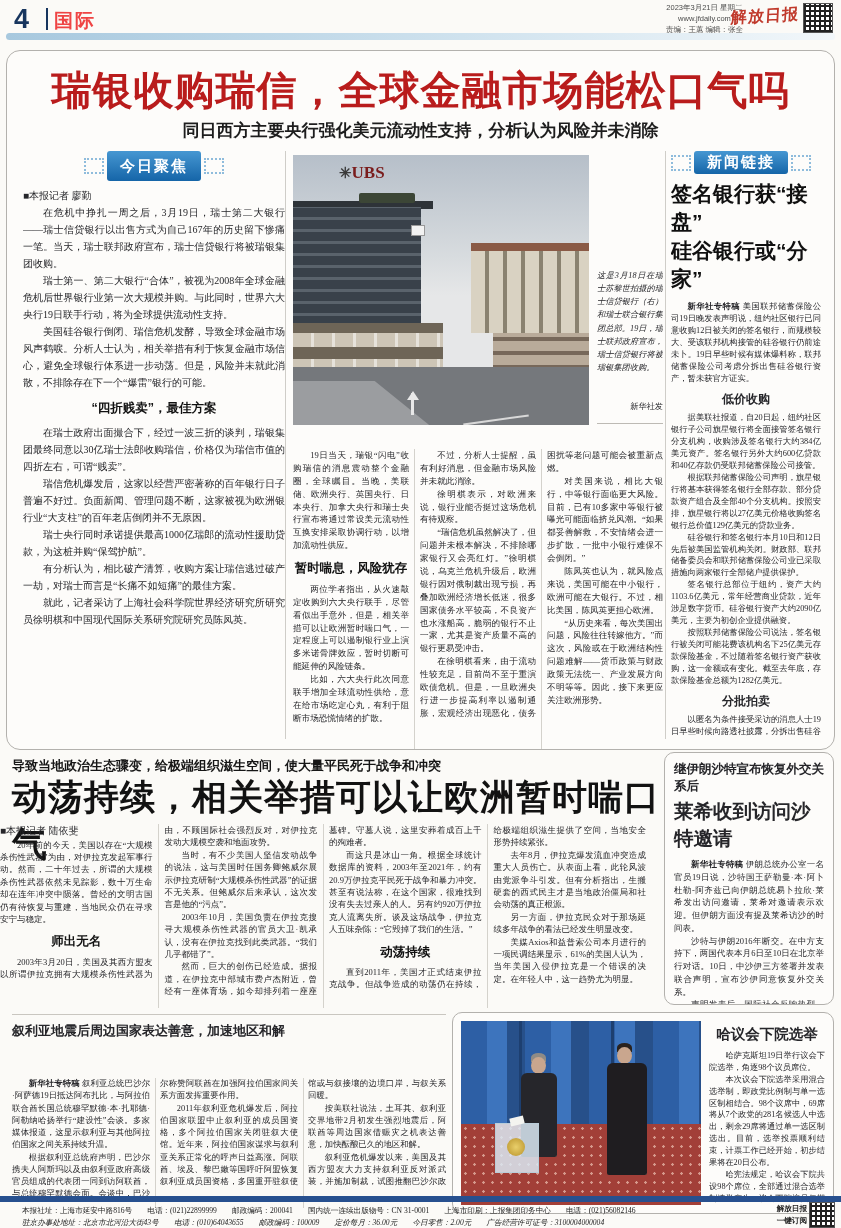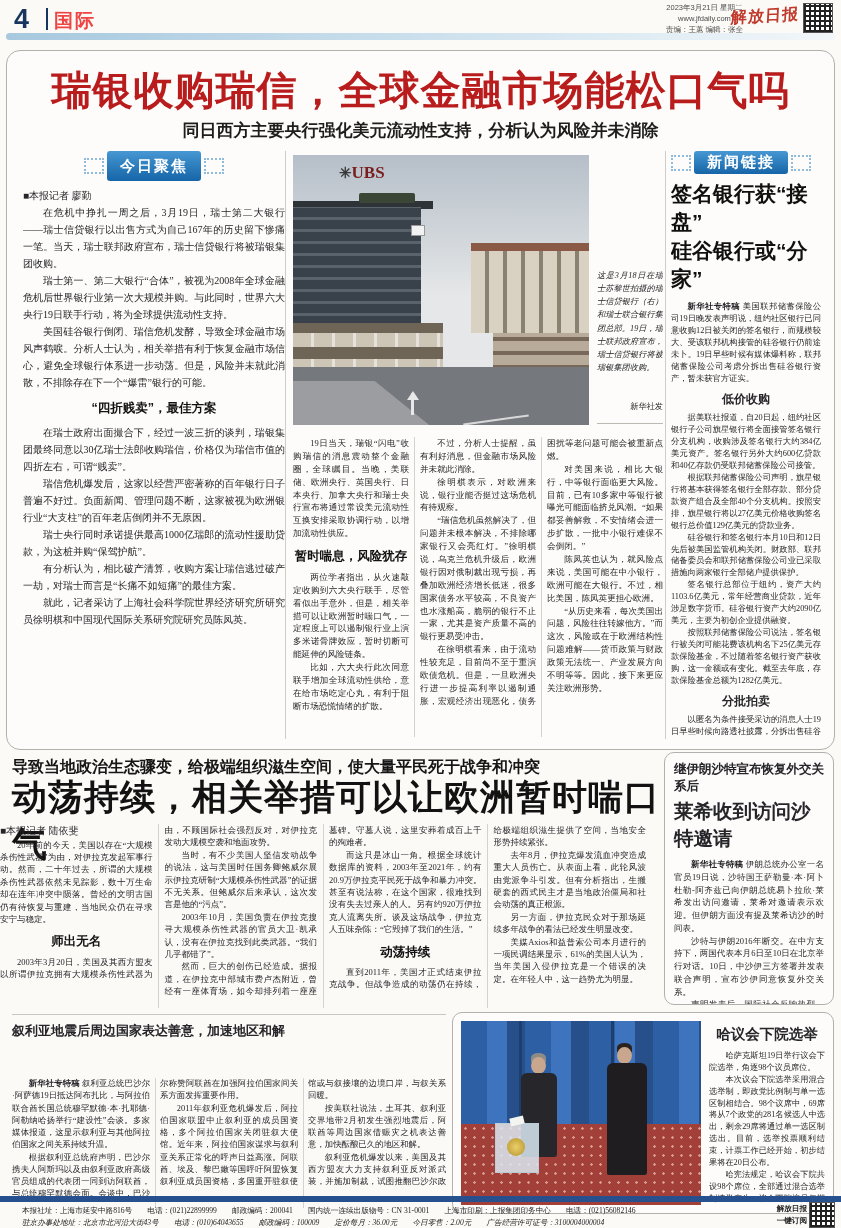--- a/index.html
+++ b/index.html
@@ -69,33 +69,33 @@
   .p1-arrow:before{content:"";position:absolute;left:-4px;top:-8px;border:6px solid transparent;
                    border-bottom:9px solid #e8e8e8;}
   .p1-lane{position:absolute;left:170px;bottom:4px;width:66px;height:2px;background:#d8d8d8;transform:rotate(-8deg);}
   .p1-flag{position:absolute;left:118px;top:70px;width:12px;height:9px;background:#f2f2f2;border:1px solid #999;}
   
   .caption{position:absolute;left:590px;top:218px;width:66px;height:132px;overflow:hidden;
            font-size:8.2px;line-height:1.6;font-style:italic;text-align:justify;}
   .cap-credit{position:absolute;left:590px;top:350px;width:66px;font-size:8.2px;text-align:right;}
   .cap-hr{position:absolute;left:590px;top:372px;width:66px;height:1px;background:#bdbab4;}
   
-  .flow{position:absolute;left:286px;top:386px;width:370px;height:300px;overflow:hidden;
+  .flow{position:absolute;left:286px;top:398px;width:370px;height:300px;overflow:hidden;
         font-size:8.6px;line-height:1.5;column-count:3;column-gap:11px;column-rule:1px solid #d4d2cc;}
   
   .sidebar{position:absolute;left:664px;top:100px;width:150px;height:588px;overflow:hidden;}
   .sb-hl{font-family:"Liberation Sans",sans-serif;font-size:21px;font-weight:bold;line-height:1.35;
          color:#101010;margin:4px 0 8px;}
   .sb-body{font-size:8.3px;line-height:1.44;}
   .sb-body p{margin:0;text-indent:2em;text-align:justify;}
   .sb-body h4.sub{text-align:center;font-family:"Liberation Sans",sans-serif;font-size:12px;
                   font-weight:bold;margin:6px 0 4px;}
   
   .mid-kicker{position:absolute;left:12px;top:757px;font-family:"Liberation Sans",sans-serif;
-              font-size:16px;font-weight:bold;color:#161616;}
+              font-size:13px;font-weight:bold;color:#161616;}
   .mid-hl{position:absolute;left:12px;top:774px;width:648px;font-family:"Liberation Sans",sans-serif;
           font-size:35px;font-weight:bold;color:#121212;letter-spacing:1px;}
   .mid-body{position:absolute;left:0;top:824px;width:646px;height:184px;overflow:hidden;
             font-size:8.5px;line-height:1.46;column-count:4;column-gap:12px;column-rule:1px solid #d4d2cc;}
   .mid-hr{position:absolute;left:12px;top:1014px;width:434px;height:1px;background:#c9c6c0;}
   
   .raisi{position:absolute;left:664px;top:752px;width:170px;height:253px;border:1px solid #b3b1ad;
          border-radius:10px;background:#fdfcfa;box-sizing:border-box;padding:8px 9px;overflow:hidden;}
   .raisi .kicker{font-family:"Liberation Sans",sans-serif;font-size:12.5px;font-weight:bold;}
   .raisi .hl{font-family:"Liberation Sans",sans-serif;font-size:19.5px;font-weight:bold;margin:3px 0 6px;}

